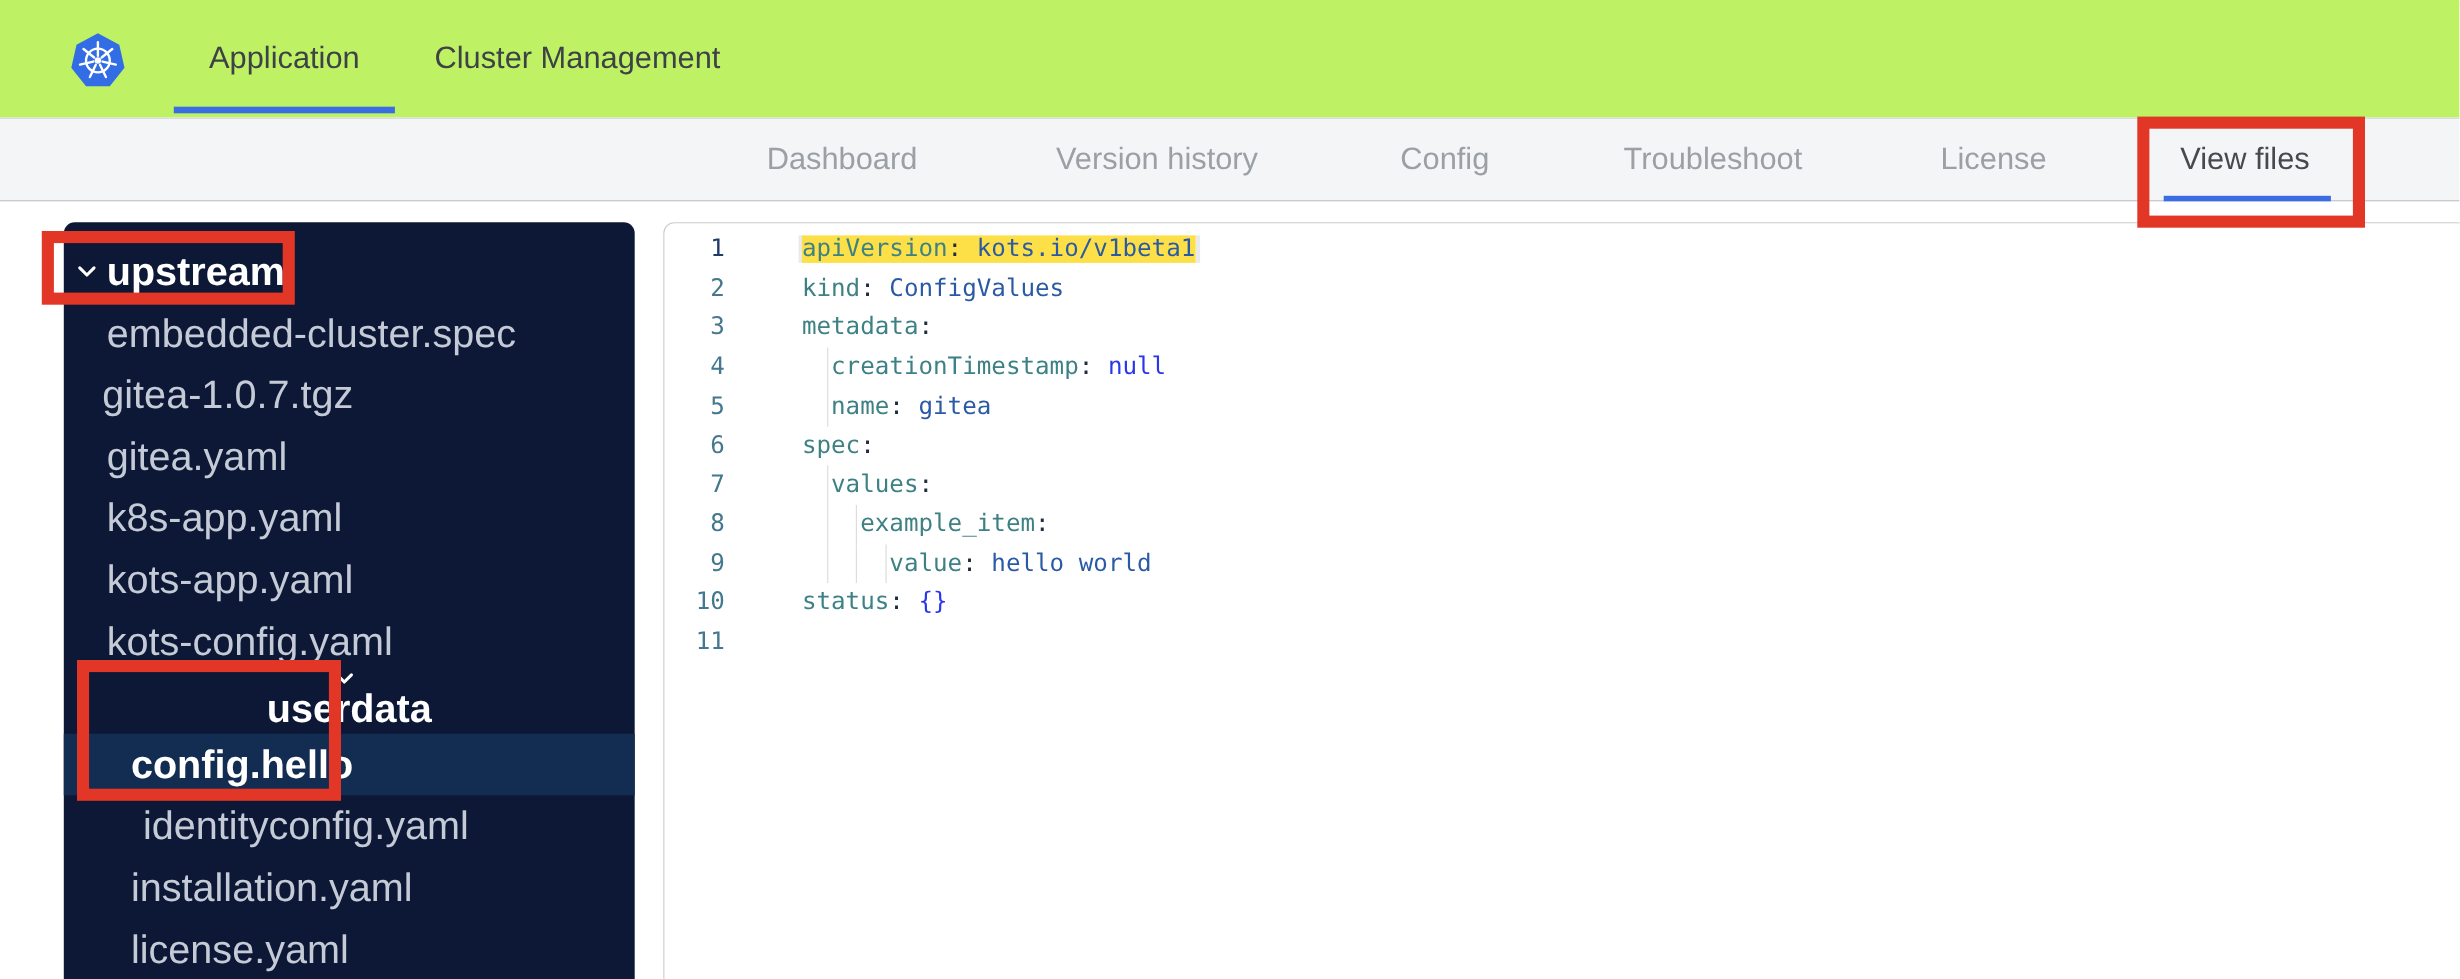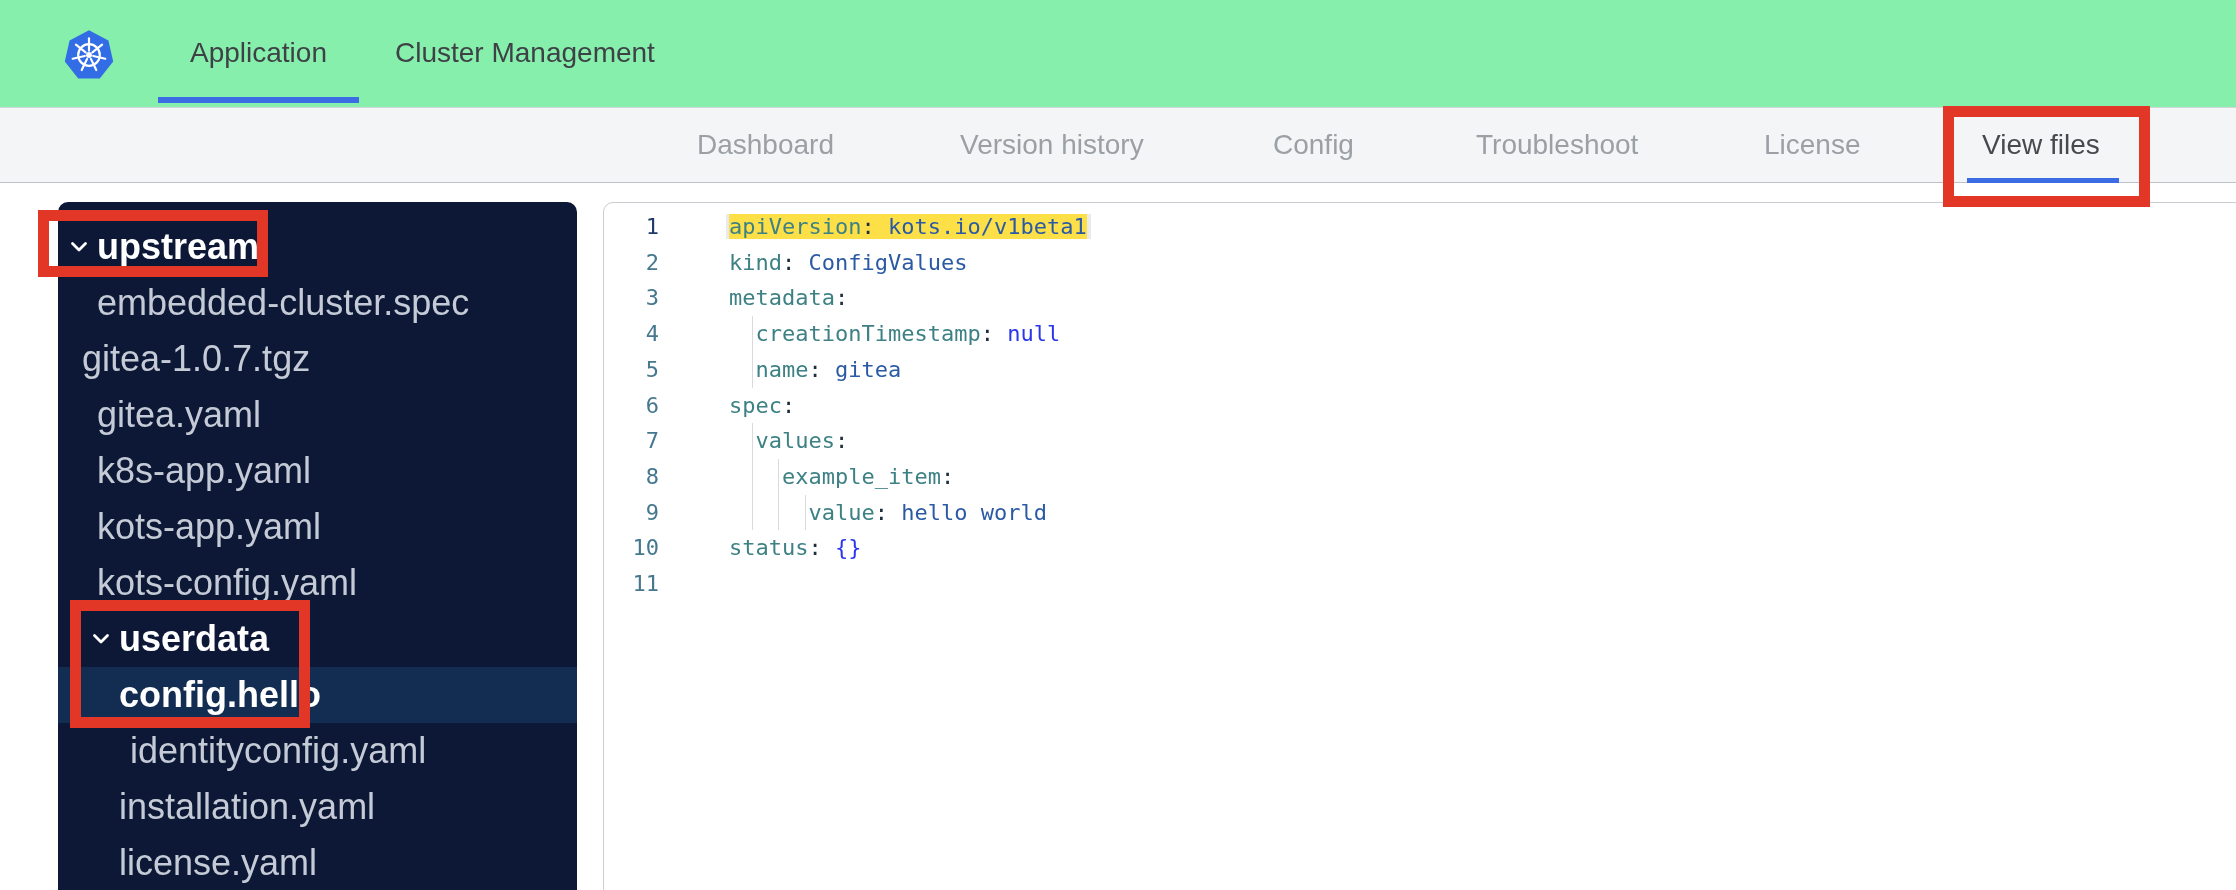--- a/index.html
+++ b/index.html
@@ -9,21 +9,21 @@
     --code-punct:#1f2d3d; --gutter-number:#45788e; --gutter-number-active:#1f3a68;
   }
   *{margin:0;padding:0;box-sizing:border-box}
   html,body{width:2236px;height:890px;overflow:hidden;background:#fff;
     font-family:"Liberation Sans",sans-serif;}
   .page{position:relative;width:2236px;height:890px;background:#fff}
 
   .top-hairline{position:absolute;left:0;right:0;top:2px;height:2px;background:#dcdee1}
 
   
-  .header{position:absolute;left:0;top:0;width:100%;height:107px;background:#86efac}
+  .header{position:absolute;left:0;top:0;width:100%;height:107px;background:#bef264}
   .logo{position:absolute;left:62px;top:26px;width:54px;height:58px;cursor:pointer}
   .header-tab{position:absolute;top:0;height:105px;display:flex;align-items:center;
     font-size:28px;color:#3e4246;cursor:pointer;white-space:nowrap}
   .header-tab:nth-child(1){left:190px}
   .header-tab:nth-child(2){left:395px}
   .header-tab.active::after{content:"";position:absolute;left:-32px;right:-32px;
     bottom:2px;height:6px;background:var(--accent-blue)}
 
   
   .subnav{position:absolute;left:0;top:107px;width:100%;height:76px;background:#f4f5f7;
@@ -115,36 +115,36 @@
     <div>
         <div class="tree-row folder" style="padding-left: 12px;">
           <svg class="chev" width="18" height="12" viewBox="0 0 18 12">
             <polyline points="2.5,2.5 9,9 15.5,2.5" fill="none" stroke="#fff" stroke-width="2.8" stroke-linecap="round" stroke-linejoin="round"></polyline>
           </svg>
           <span>upstream</span>
         </div>
         <div class="tree-row file" style="padding-left: 39px;">
           <span>embedded-cluster.spec</span>
         </div>
-        <div class="tree-row file" style="padding-left: 24px;">
+        <div class="tree-row file" style="padding-left: 35px;">
           <span>gitea-1.0.7.tgz</span>
         </div>
         <div class="tree-row file" style="padding-left: 39px;">
           <span>gitea.yaml</span>
         </div>
         <div class="tree-row file" style="padding-left: 39px;">
           <span>k8s-app.yaml</span>
         </div>
         <div class="tree-row file" style="padding-left: 39px;">
           <span>kots-app.yaml</span>
         </div>
         <div class="tree-row file" style="padding-left: 39px;">
           <span>kots-config.yaml</span>
         </div>
-        <div class="tree-row folder" style="padding-left: 34px;">
+        <div class="tree-row folder" style=" flex-direction: column;">
           <svg class="chev" width="18" height="12" viewBox="0 0 18 12">
             <polyline points="2.5,2.5 9,9 15.5,2.5" fill="none" stroke="#fff" stroke-width="2.8" stroke-linecap="round" stroke-linejoin="round"></polyline>
           </svg>
           <span>userdata</span>
         </div>
         <div class="tree-row file selected" style="padding-left: 61px;">
           <span>config.hello</span>
         </div>
         <div class="tree-row file" style="padding-left: 61px; margin-left: 11px;">
           <span>identityconfig.yaml</span>

